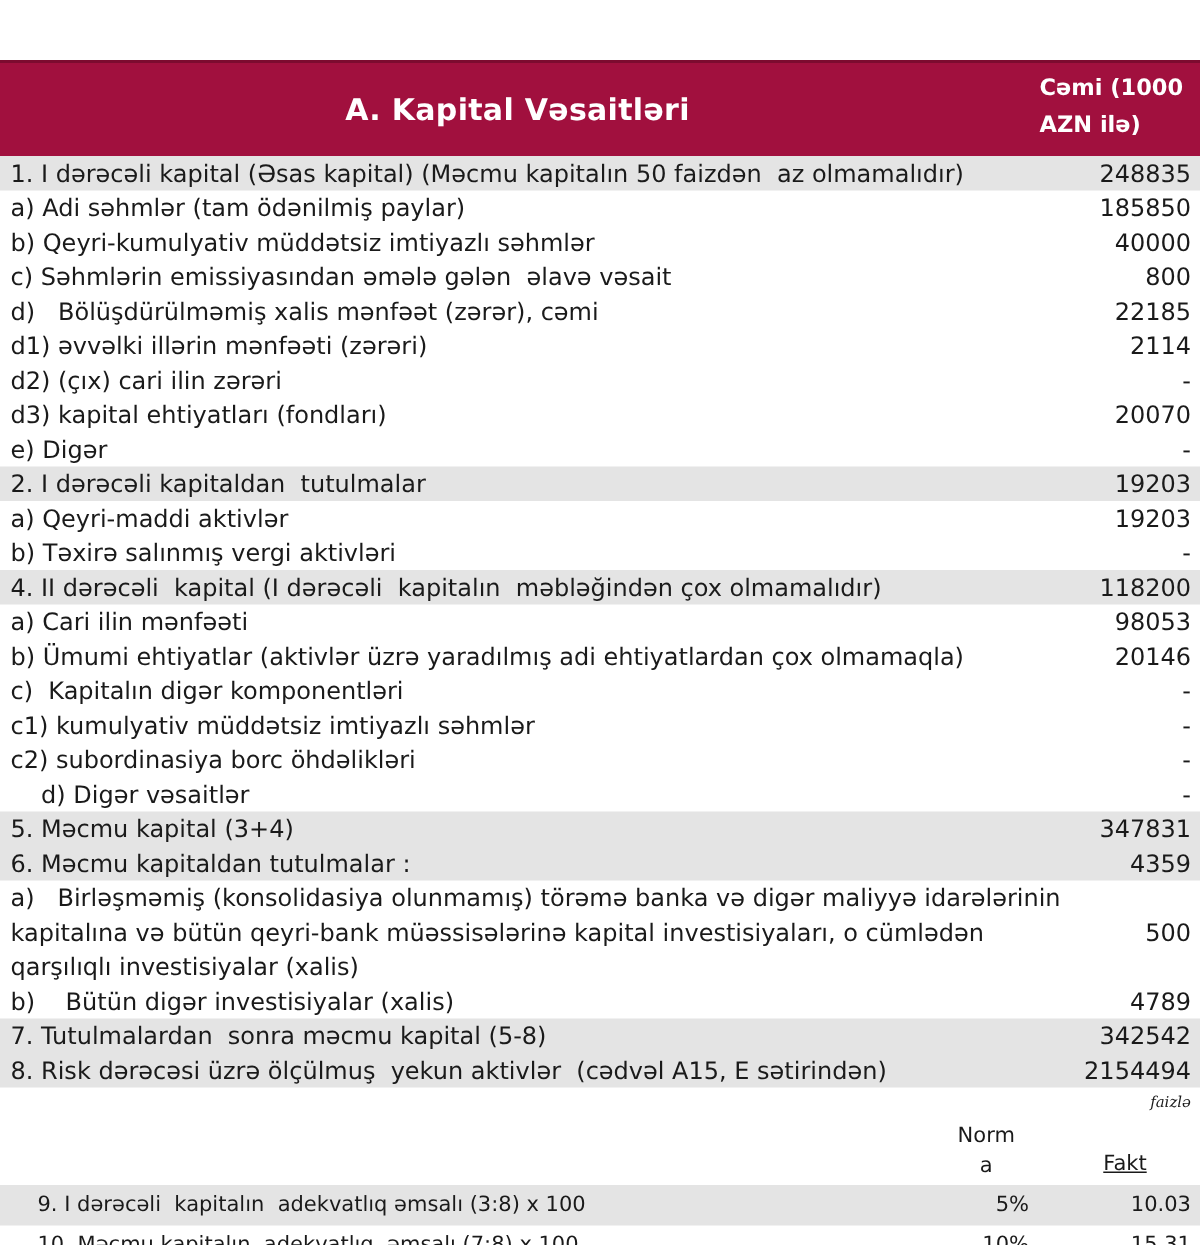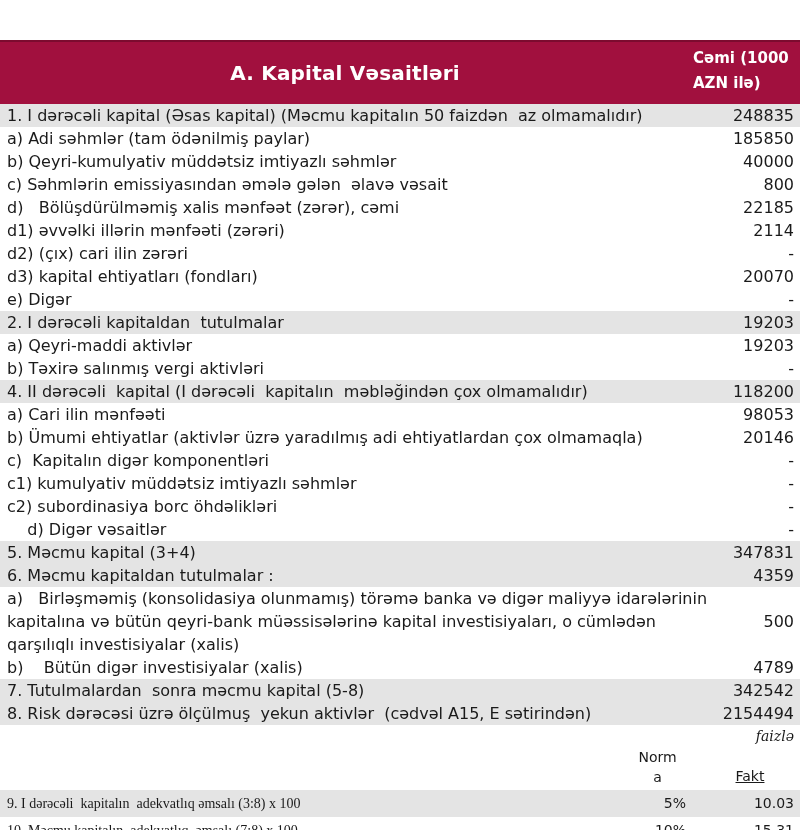--- a/index.html
+++ b/index.html
@@ -24,30 +24,30 @@
 
   
   .rows{flex:0 0 auto;}
   .row{display:flex;align-items:center;min-height:23px;line-height:23px;font-size:16px;}
   .row.shaded{background:var(--shaded);}
   .row .label{flex:1;padding-left:7px;white-space:pre-wrap;}
   .row .value{margin-left:auto;padding-right:6px;white-space:nowrap;text-align:right;}
 
   
   .unit-note{height:22px;line-height:22px;text-align:right;padding-right:6px;
-       font-family:"DejaVu Serif","Liberation Serif",serif;font-style:italic;font-size:14px;}
+       font-family:"DejaVu Serif","Liberation Serif",serif;font-style:italic;font-size:10px;}
 
   
   .pct-head{height:50px;display:flex;align-items:flex-end;font-size:14px;justify-content:flex-end;}
   .pct-head .spacer{flex:1;}
   .pct-head .norma{width:85px;text-align:center;line-height:20px;padding-bottom:3px;}
   .pct-head .fakt{width:100px;text-align:center;line-height:20px;padding-bottom:4px;text-decoration:underline;}
   .pct-row{display:flex;align-items:center;height:27px;line-height:27px;font-size:14px;}
   .pct-row.shaded{background:var(--shaded);}
-  .pct-row .label{flex:1;padding-left:7px;white-space:pre-wrap;font-family:Liberation Serif, serif;}
+  .pct-row .label{flex:1;padding-left:25px;white-space:pre-wrap;}
   .pct-row .norma{width:85px;text-align:right;padding-right:14px;}
   .pct-row .fakt{width:100px;text-align:right;padding-right:6px;}
 </style>
 </head>
 <body>
 
 <div class="sheet">
 
   <div class="hdr">
     <div class="hdr-title">A. Kapital Vəsaitləri</div>

